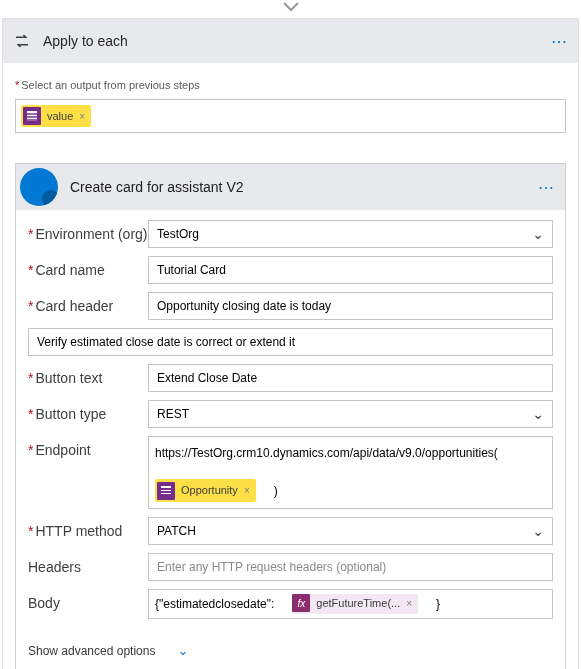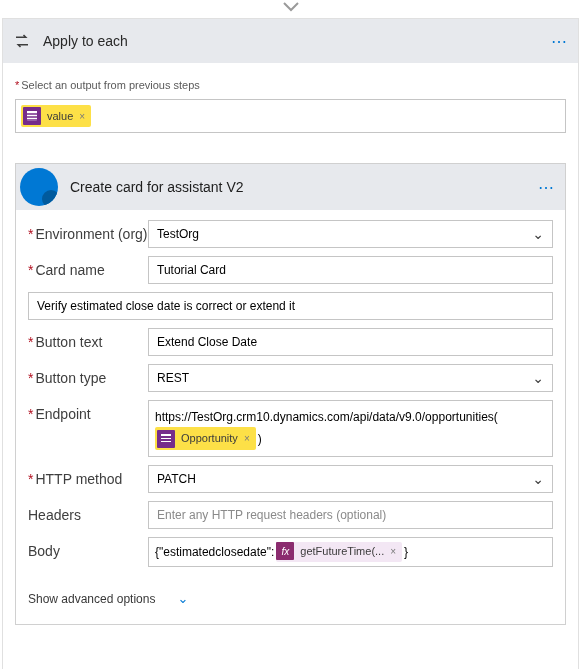--- a/index.html
+++ b/index.html
@@ -88,21 +88,21 @@
     min-height: 28px;
     font-size: 12px;
     padding: 4px 8px;
     display:flex; align-items:center;
     position:relative;
     background:#fff;
   }
   .select { justify-content: space-between; cursor:pointer;}
   .select .chev { font-size: 14px; color:#3e3e3e; }
   .textbox.placeholder { color: #8a8a8a; }
-  .compositebox { flex-wrap:wrap; padding:4px 6px; gap:0; align-items:center;}
+  .compositebox { flex-wrap:wrap; padding:4px 6px; gap:16px; align-items:center;}
   .compositebox .paren { font-size:12px; margin-left:2px; }
   .fx-chip {
     display:inline-flex; align-items:center;
     background:#f3e7f4;
     border-radius:2px; padding:0 6px 2px 0;
     font-size:11px; color:#3b3b3b; margin:0 2px;
   }
   .fx-chip .fx-icon {
     width:18px; height:18px; background:#8b2c6f;
     color:#fff; font-style:italic; font-size:10px;
@@ -183,20 +183,28 @@
 
         <div class="form-row">
           <div class="form-label req">Card name</div>
           <div class="form-control">
             <div class="textbox">
               <span>Tutorial Card</span>
             </div>
           </div>
         </div>
 
+        <div class="form-row">
+          <div class="form-label req">Card header</div>
+          <div class="form-control">
+            <div class="textbox">
+              <span>Opportunity closing date is today</span>
+            </div>
+          </div>
+        </div>
 
         <div class="form-row">
           <div class="form-control">
             <div class="textbox">
               <span>Verify estimated close date is correct or extend it</span>
             </div>
           </div>
         </div>
 
         <div class="form-row">

